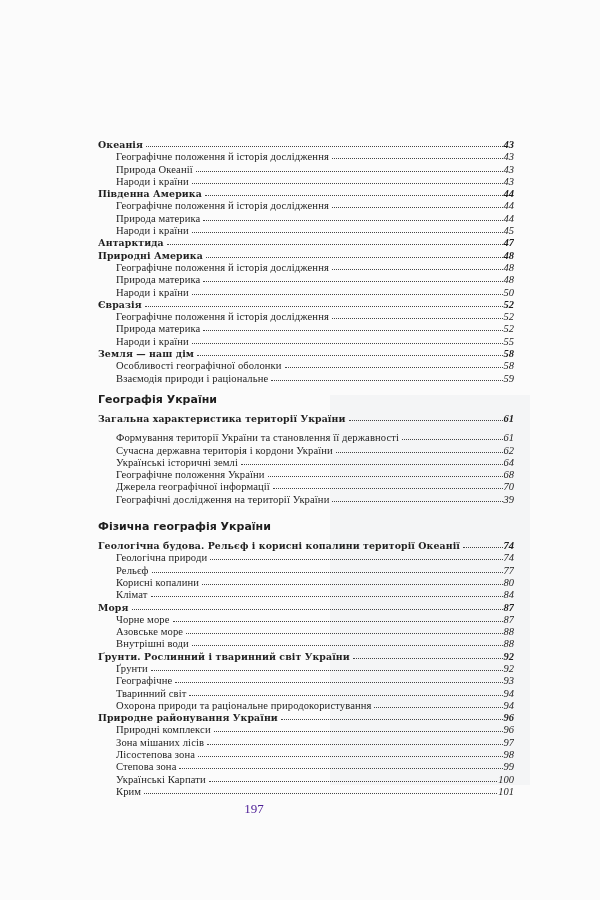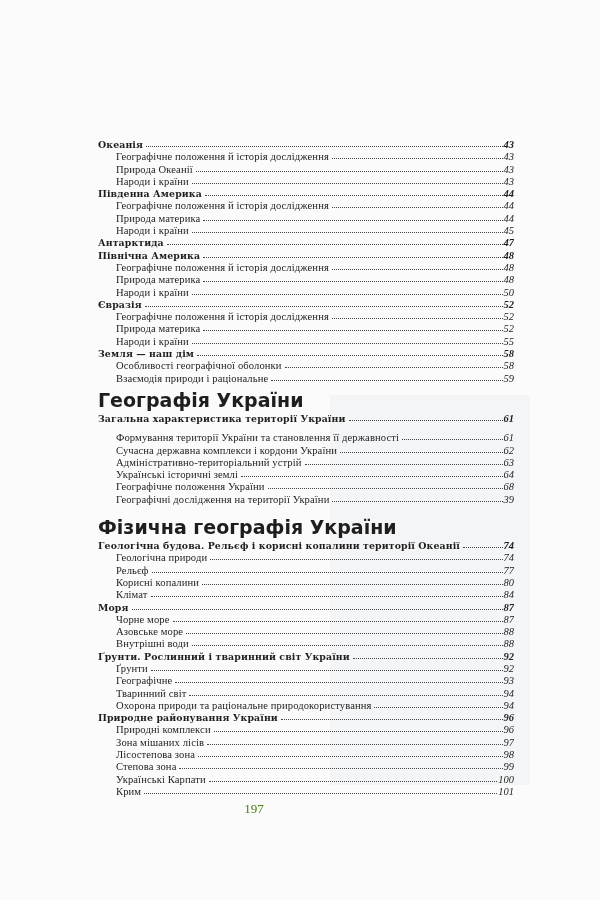--- a/index.html
+++ b/index.html
@@ -34,34 +34,34 @@
       margin: 0 1px 0 3px;
       border-bottom: 1.3px dotted #444;
       height: 8px;
       align-self: baseline;
       transform: translateY(-1px);
     }
     .row .p { flex: 0 0 auto; font-family: "Liberation Serif", serif; font-size: 10.5px; text-align: right; font-style: italic; }
     .section-title {
       font-family: "DejaVu Sans", sans-serif;
       font-weight: bold;
-      font-size: 19px;
+      font-size: 11px;
       height: 18px;
       line-height: 18px;
       margin-top: 6px;
       margin-bottom: 4px;
     }
     .gap { height: 6px; }
     .page-number {
       position: absolute;
       top: 801px; left: 0; width: 508px;
       text-align: center;
       font-family: "Liberation Serif", serif;
       font-size: 13px;
-      color: #4d7c0f;
+      color: #4c1d95;
     }
     .bleed {
       position: absolute;
       background: rgba(160,170,190,0.07);
     }
   </style>
 </head>
 <body>
 
 <div class="bleed" style="left:330px;top:395px;width:200px;height:390px;"></div>
@@ -109,21 +109,21 @@
           <span class="t">Народи і країни</span>
           <span class="d"></span>
           <span class="p">45</span>
         </div>
         <div class="row l1">
           <span class="t">Антарктида</span>
           <span class="d"></span>
           <span class="p">47</span>
         </div>
         <div class="row l1">
-          <span class="t">Північна Америка</span>
+          <span class="t">Природні Америка</span>
           <span class="d"></span>
           <span class="p">48</span>
         </div>
         <div class="row l2">
           <span class="t">Географічне положення й історія дослідження</span>
           <span class="d"></span>
           <span class="p">48</span>
         </div>
         <div class="row l2">
           <span class="t">Природа материка</span>
@@ -180,38 +180,38 @@
           <span class="t">Загальна характеристика території України</span>
           <span class="d"></span>
           <span class="p">61</span>
         </div>
         <div class="row l2">
           <span class="t">Формування території України та становлення її державності</span>
           <span class="d"></span>
           <span class="p">61</span>
         </div>
         <div class="row l2">
-          <span class="t">Сучасна державна комплекси  і  кордони України</span>
+          <span class="t">Сучасна державна територія  і  кордони України</span>
           <span class="d"></span>
           <span class="p">62</span>
         </div>
         <div class="row l2">
-          <span class="t">Адміністративно-територіальний устрій</span>
-          <span class="d"></span>
-          <span class="p">63</span>
-        </div>
-        <div class="row l2">
           <span class="t">Українські  історичні  землі</span>
           <span class="d"></span>
           <span class="p">64</span>
         </div>
         <div class="row l2">
           <span class="t">Географічне  положення  України</span>
           <span class="d"></span>
           <span class="p">68</span>
+        </div>
+        <div class="row l2">
+          <span class="t">Джерела географічної  інформації</span>
+          <span class="d"></span>
+          <span class="p">70</span>
         </div>
         <div class="row l2">
           <span class="t">Географічні дослідження на території України</span>
           <span class="d"></span>
           <span class="p">39</span>
         </div>
       </div>
   </div>
 
   <div class="gap"></div>

